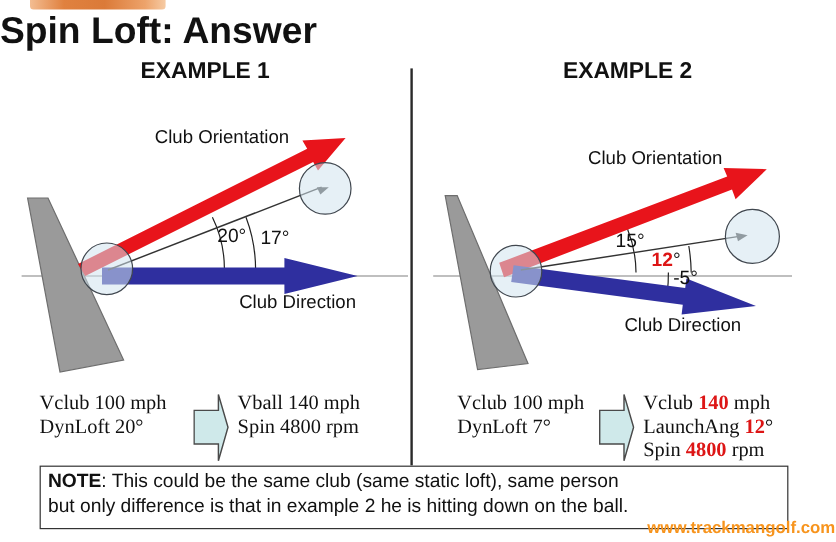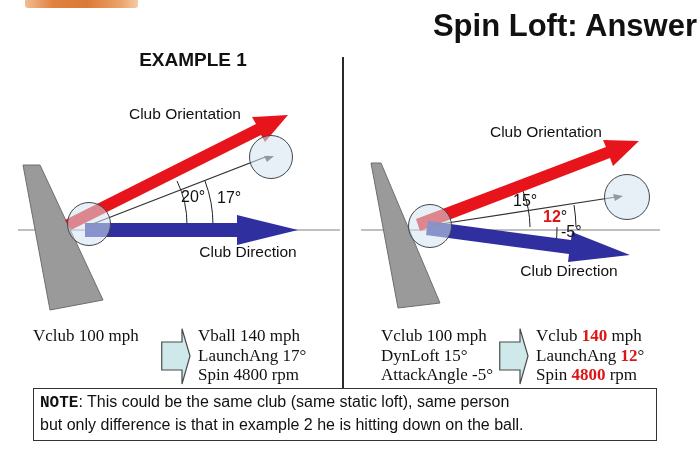--- a/index.html
+++ b/index.html
@@ -2,52 +2,53 @@
 <html><head>
 <meta charset="utf-8">
 <style>
   html,body{margin:0;padding:0;background:#fff;}
   #stage{position:relative;width:697px;height:452px;background:#ffffff;overflow:hidden;
          font-family:"Liberation Sans", sans-serif;color:#111;}
   .abs{position:absolute;}
   #top-bar{left:25px;top:0;width:113px;height:8px;
            background:linear-gradient(90deg,#f3bd92 0%,#e0813f 25%,#db7a38 55%,#eda36b 85%,#f6cba4 100%);
            border-radius:0 0 3px 3px;}
-  #title{left:0;top:8px;width:697px;text-align:right;font-size:31px;font-weight:bold;letter-spacing:0px;}
-  .example-heading{top:49px;font-size:19px;font-weight:bold;text-align:center;margin-left:22px;}
+  #title{left:0;top:8px;width:697px;text-align:left;font-size:31px;font-weight:bold;letter-spacing:0px;}
+  .example-heading{top:49px;font-size:19px;font-weight:bold;text-align:center;}
   #heading-1{left:0;width:342px;}
   #heading-2{left:349px;width:348px;}
   #divider{left:342px;top:57px;width:1.5px;height:331px;background:#2a2a2a;}
   .diagram{top:75px;width:348px;height:260px;}
   #diagram-1{left:0;}
   #diagram-2{left:349px;}
   svg text{font-family:"Liberation Sans", sans-serif;fill:#111;}
   .diag-label{font-size:15.5px;}
   .angle-label{font-size:16px;}
   .hl-svg{fill:#dd1515;font-weight:bold;}
   .data-col{font-size:17px;line-height:19.5px;white-space:nowrap;font-family:Liberation Serif, serif;}
   .hl{color:#dd1515;font-weight:bold;}
   .flow-arrow{top:328px;width:30px;height:57px;}
   #flow-1{left:161px;}
   #flow-2{left:499px;}
   #note-box{left:33px;top:388px;width:610px;height:47px;border:1.5px solid #333;
             font-size:16px;line-height:21px;padding:2px 6px;box-sizing:content-box;background:#fff;}
-  #note-box b{font-weight:bold;font-family:Liberation Mono, monospace;}
+  #note-box b{font-weight:bold;}
   #watermark{right:1px;top:431px;font-size:14px;font-weight:bold;color:#f7941d;}
 </style>
 </head>
 <body>
 
 <div id="stage">
 
   <div id="top-bar" class="abs"></div>
 
   <div id="title" class="abs">Spin Loft: Answer</div>
 
   <div id="heading-1" class="abs example-heading">EXAMPLE 1</div>
+  <div id="heading-2" class="abs example-heading">EXAMPLE 2</div>
 
   <div id="divider" class="abs"></div>
 
   <svg id="diagram-1" class="abs diagram" viewBox="0 0 348 260">
     <line x1="18" y1="155" x2="340" y2="155" stroke="#808080" stroke-width="1"></line>
     <polygon points="23,90 40,90 103,225 50,235" fill="#9a9a9a" stroke="#6e6e6e" stroke-width="1"></polygon>
     <path d="M187,150 A98,98 0 0 0 177,106" fill="none" stroke="#222" stroke-width="1"></path>
     <path d="M213,150 A124,124 0 0 0 205,106" fill="none" stroke="#222" stroke-width="1"></path>
     <polygon points="71,155 261,60 265,67 288,40 252,42 256,49 65,145" fill="#e8141b"></polygon>
     <polygon points="85,148 237,148 237,140 298,155 237,170 237,162 85,162" fill="#2f2f9f"></polygon>
@@ -75,43 +76,43 @@
     <circle cx="278" cy="122" r="22.5" fill="rgba(210,228,238,0.55)" stroke="#40474f" stroke-width="1"></circle>
     <text x="197" y="62" text-anchor="middle" class="diag-label">Club Orientation</text>
     <text x="164" y="131" class="angle-label">15°</text>
     <text x="194" y="147" class="angle-label"><tspan class="hl-svg">12</tspan><tspan>°</tspan></text>
     <text x="212" y="162" class="angle-label">-5°</text>
     <text x="220" y="201" text-anchor="middle" class="diag-label">Club Direction</text>
   </svg>
 
   <div class="abs data-col" style="left:33px;top:326px;">
     <div>Vclub 100 mph</div>
+    <div>DynLoft 20°</div>
   </div>
   <svg id="flow-1" class="abs flow-arrow" viewBox="0 0 30 57">
     <polygon points="0.75,14 21,14 21,0.75 29,28 21,56 21,42 0.75,42" fill="#cfe9ea" stroke="#4a4a4a" stroke-width="1.2"></polygon>
   </svg>
   <div class="abs data-col" style="left:198px;top:326px;">
     <div>Vball 140 mph</div>
-    <div>LaunchAng 17°</div>
     <div>Spin 4800 rpm</div>
   </div>
 
   <div class="abs data-col" style="left:381px;top:326px;">
     <div>Vclub 100 mph</div>
-    <div>DynLoft 15°</div>
-    <div>AttackAngle -5°</div>
+    <div>DynLoft 7°</div>
   </div>
   <svg id="flow-2" class="abs flow-arrow" viewBox="0 0 30 57">
     <polygon points="0.75,14 21,14 21,0.75 29,28 21,56 21,42 0.75,42" fill="#cfe9ea" stroke="#4a4a4a" stroke-width="1.2"></polygon>
   </svg>
   <div class="abs data-col" style="left:536px;top:326px;">
     <div><span>Vclub </span><span class="hl">140</span><span> mph</span></div>
     <div><span>LaunchAng </span><span class="hl">12</span><span>°</span></div>
     <div><span>Spin </span><span class="hl">4800</span><span> rpm</span></div>
   </div>
 
   <div id="note-box" class="abs">
     <div><b>NOTE</b><span>: This could be the same club (same static loft), same person</span></div>
     <div>but only difference is that in example 2 he is hitting down on the ball.</div>
   </div>
 
+  <div id="watermark" class="abs">www.trackmangolf.com</div>
 
 </div>
 
 </body></html>

